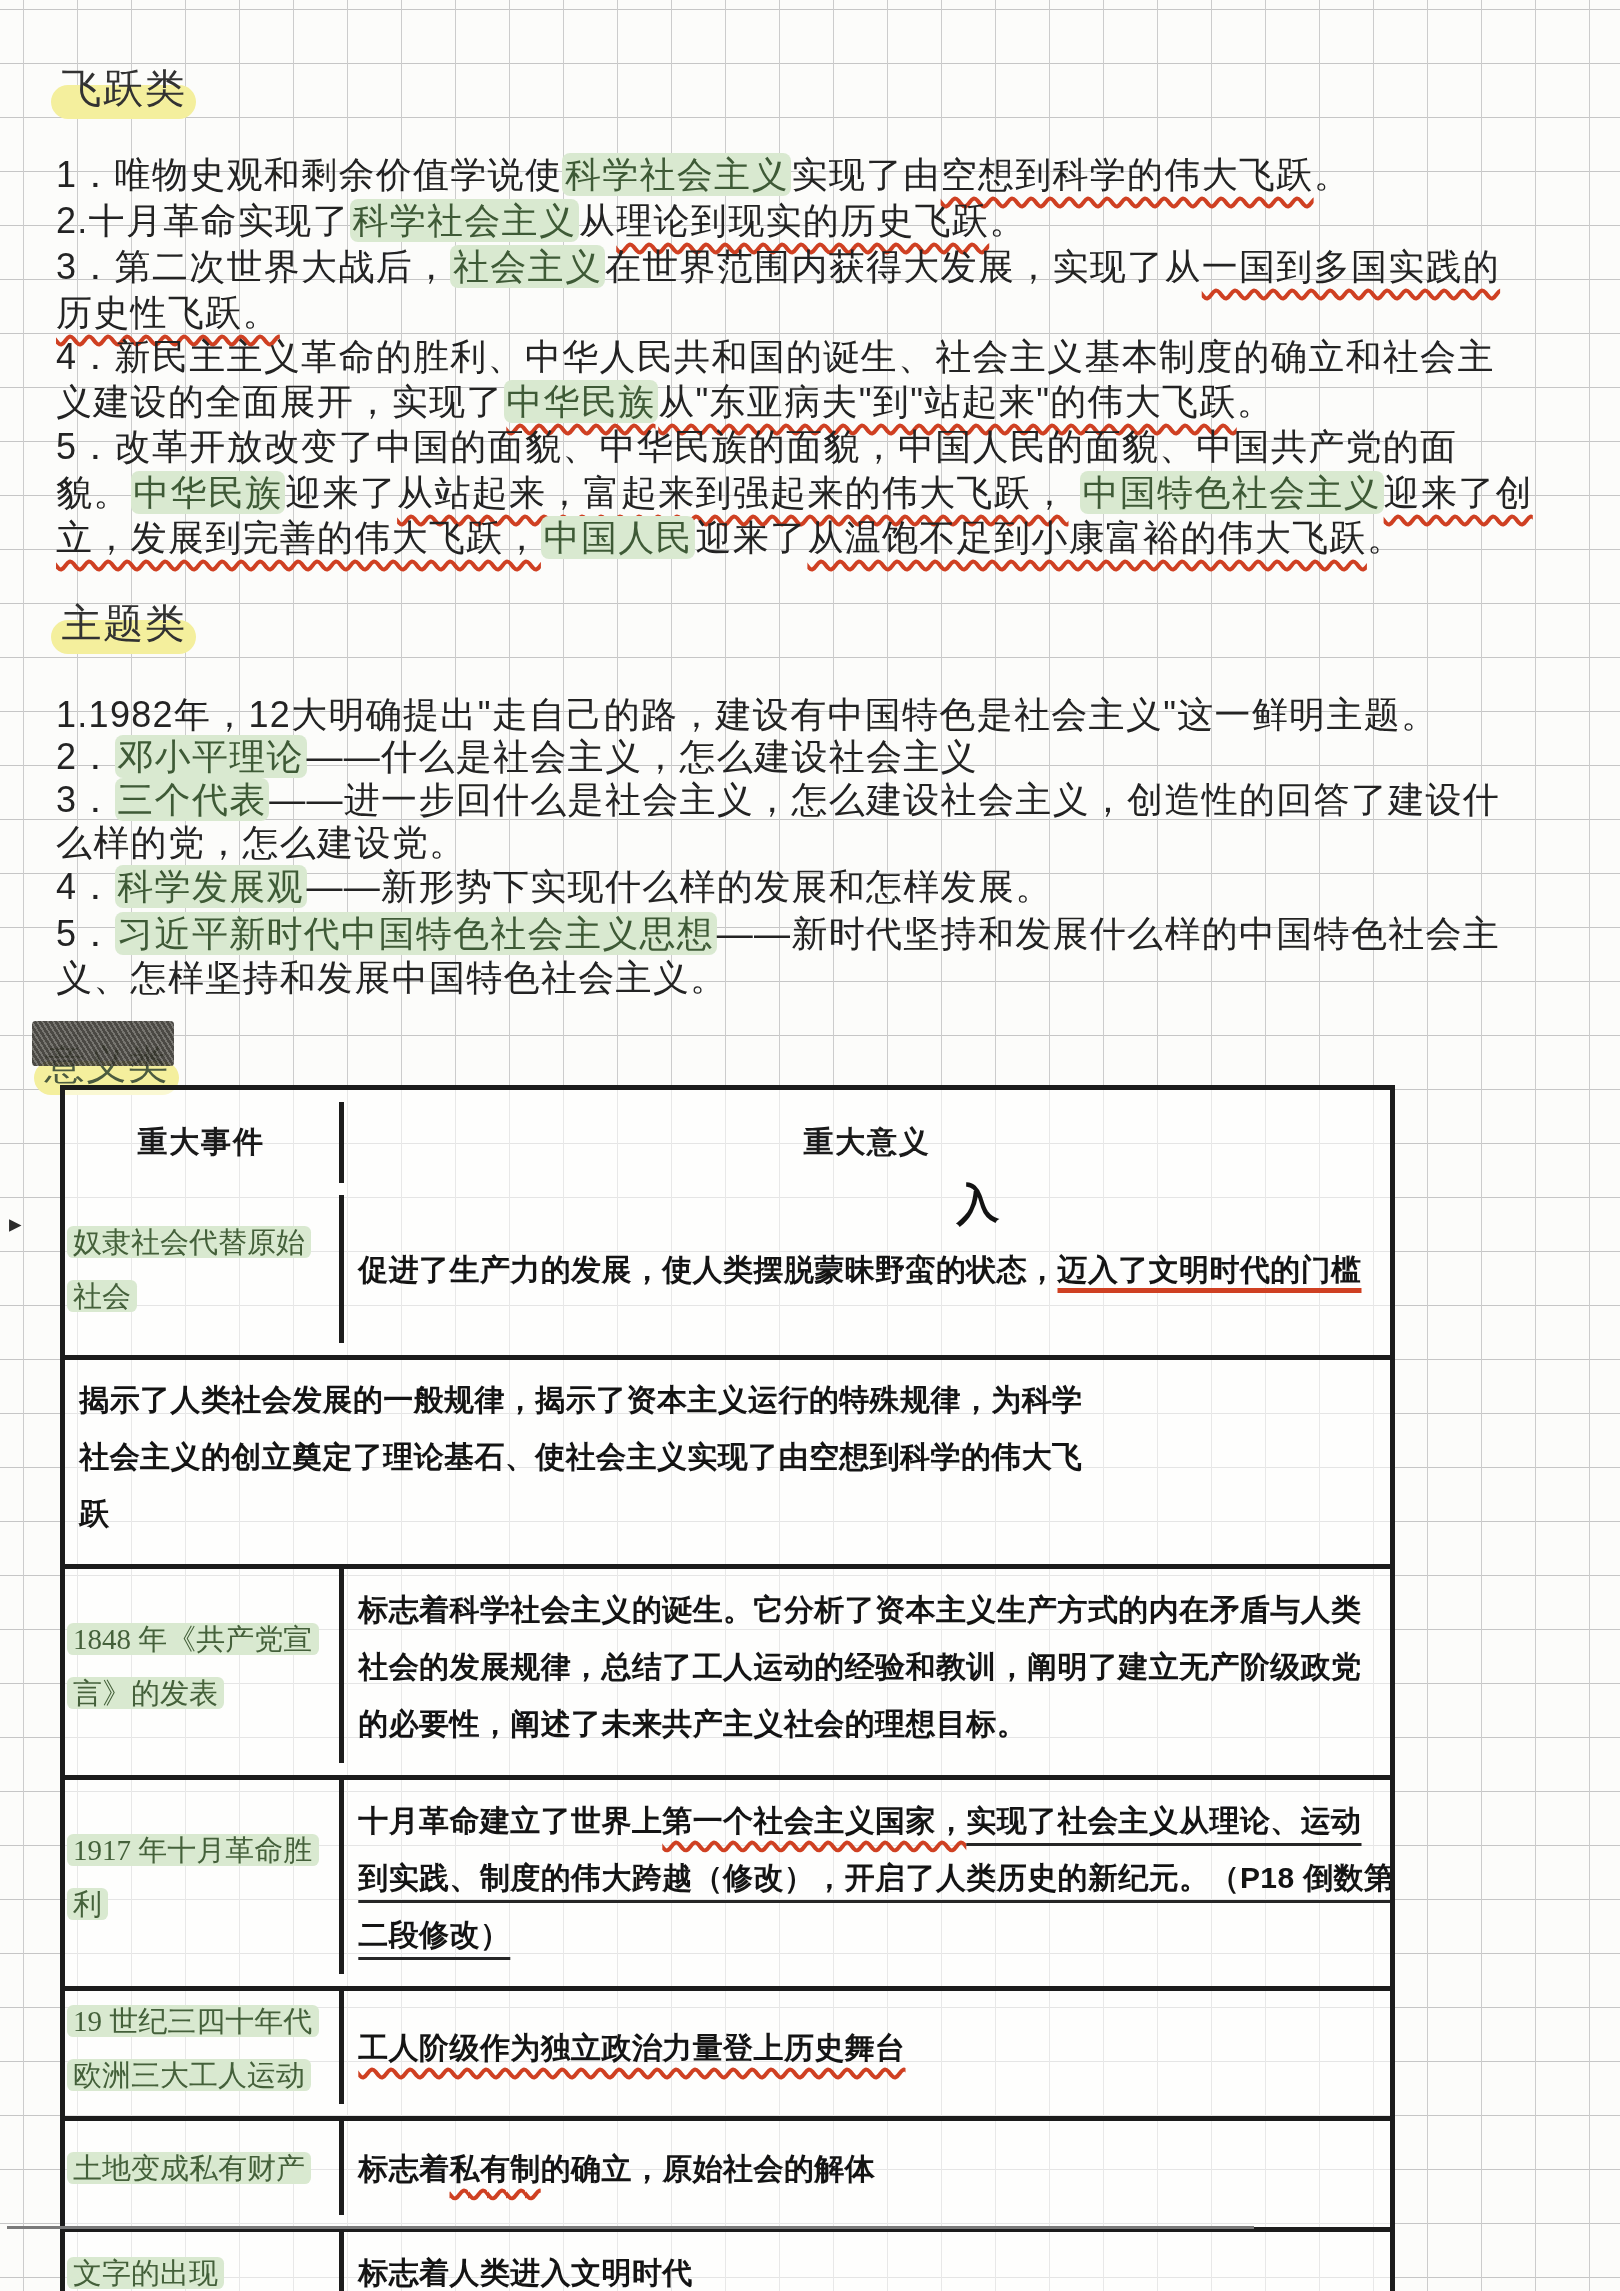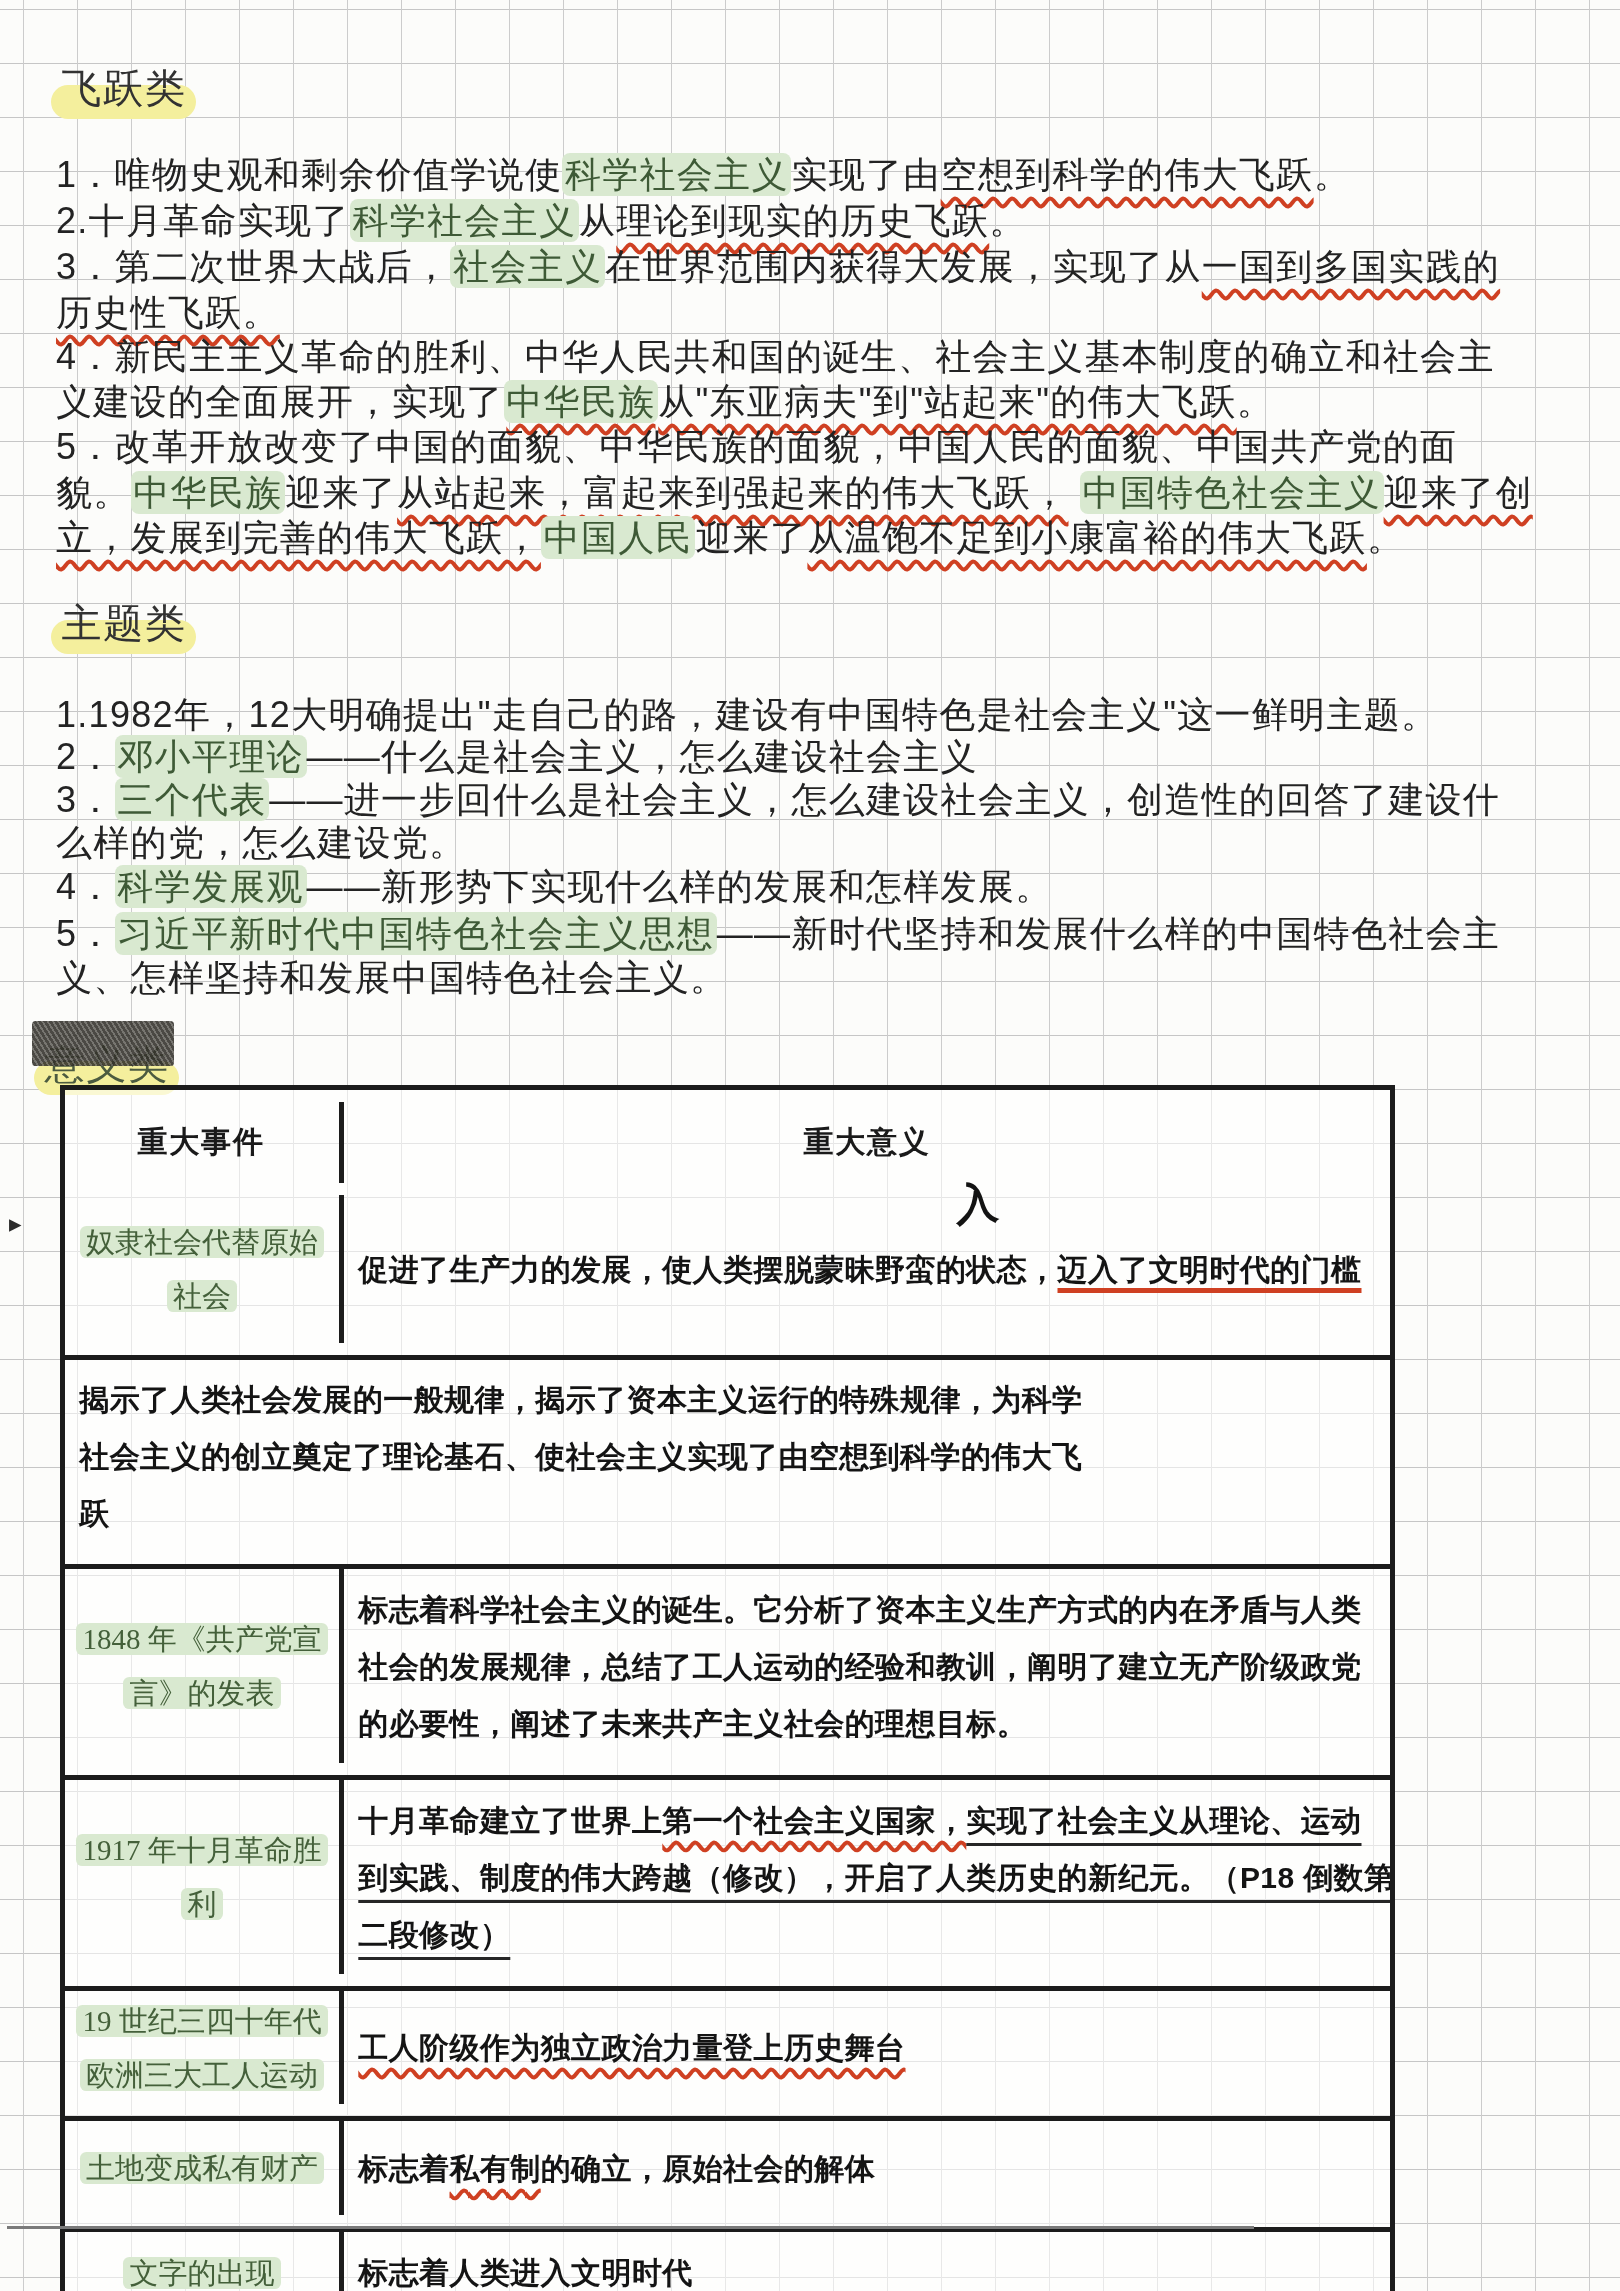--- a/index.html
+++ b/index.html
@@ -33,21 +33,21 @@
   .heading-meaning{color:#4c5b40;}
   .smudge{position:absolute;left:32px;top:1021px;width:142px;height:45px;
      background:#33312b;border-radius:3.6px;opacity:.88;
      background-image:repeating-linear-gradient(58deg,rgba(250,250,244,.25) 0 1.8px,transparent 1.8px 4.5px);}
   
   #meaning-table{position:absolute;left:60px;top:1085px;width:1335px;
      border:5.4px solid #1c1c1c;box-sizing:border-box;background:rgba(255,255,255,.55);}
   .trow{display:flex;border-top:5.4px solid #1c1c1c;box-sizing:border-box;margin-top:12px;}
   .trow:first-child{border-top:none;}
   .tcell-event{width:279px;flex:0 0 279px;border-right:5.4px solid #1c1c1c;box-sizing:border-box;
-     display:flex;flex-direction:column;justify-content:center;align-items:center;
+     display:flex;flex-direction:column;justify-content:center;align-items:flex-start;
      text-align:center;padding:3.6px 1.8px;}
   .evline{font-family:"Liberation Serif",serif;font-size:29px;color:#44603a;
      line-height:54px;white-space:nowrap;}
   .glabel{background:#d9e9d0;border-radius:6.3px;padding:0 6.3px;}
   .tcell-meaning{flex:1;display:flex;flex-direction:column;justify-content:center;
      padding-left:14.3px;box-sizing:border-box;overflow:hidden;}
   .mline{font-family:Liberation Sans, sans-serif;font-weight:700;font-size:30px;color:#141414;
      line-height:57px;white-space:nowrap;letter-spacing:0.4px;}
   .mline span{text-decoration-skip-ink:none;}
   .thead .tcell-event,.thead .tcell-meaning{justify-content:center;align-items:center;padding-left:0;}

